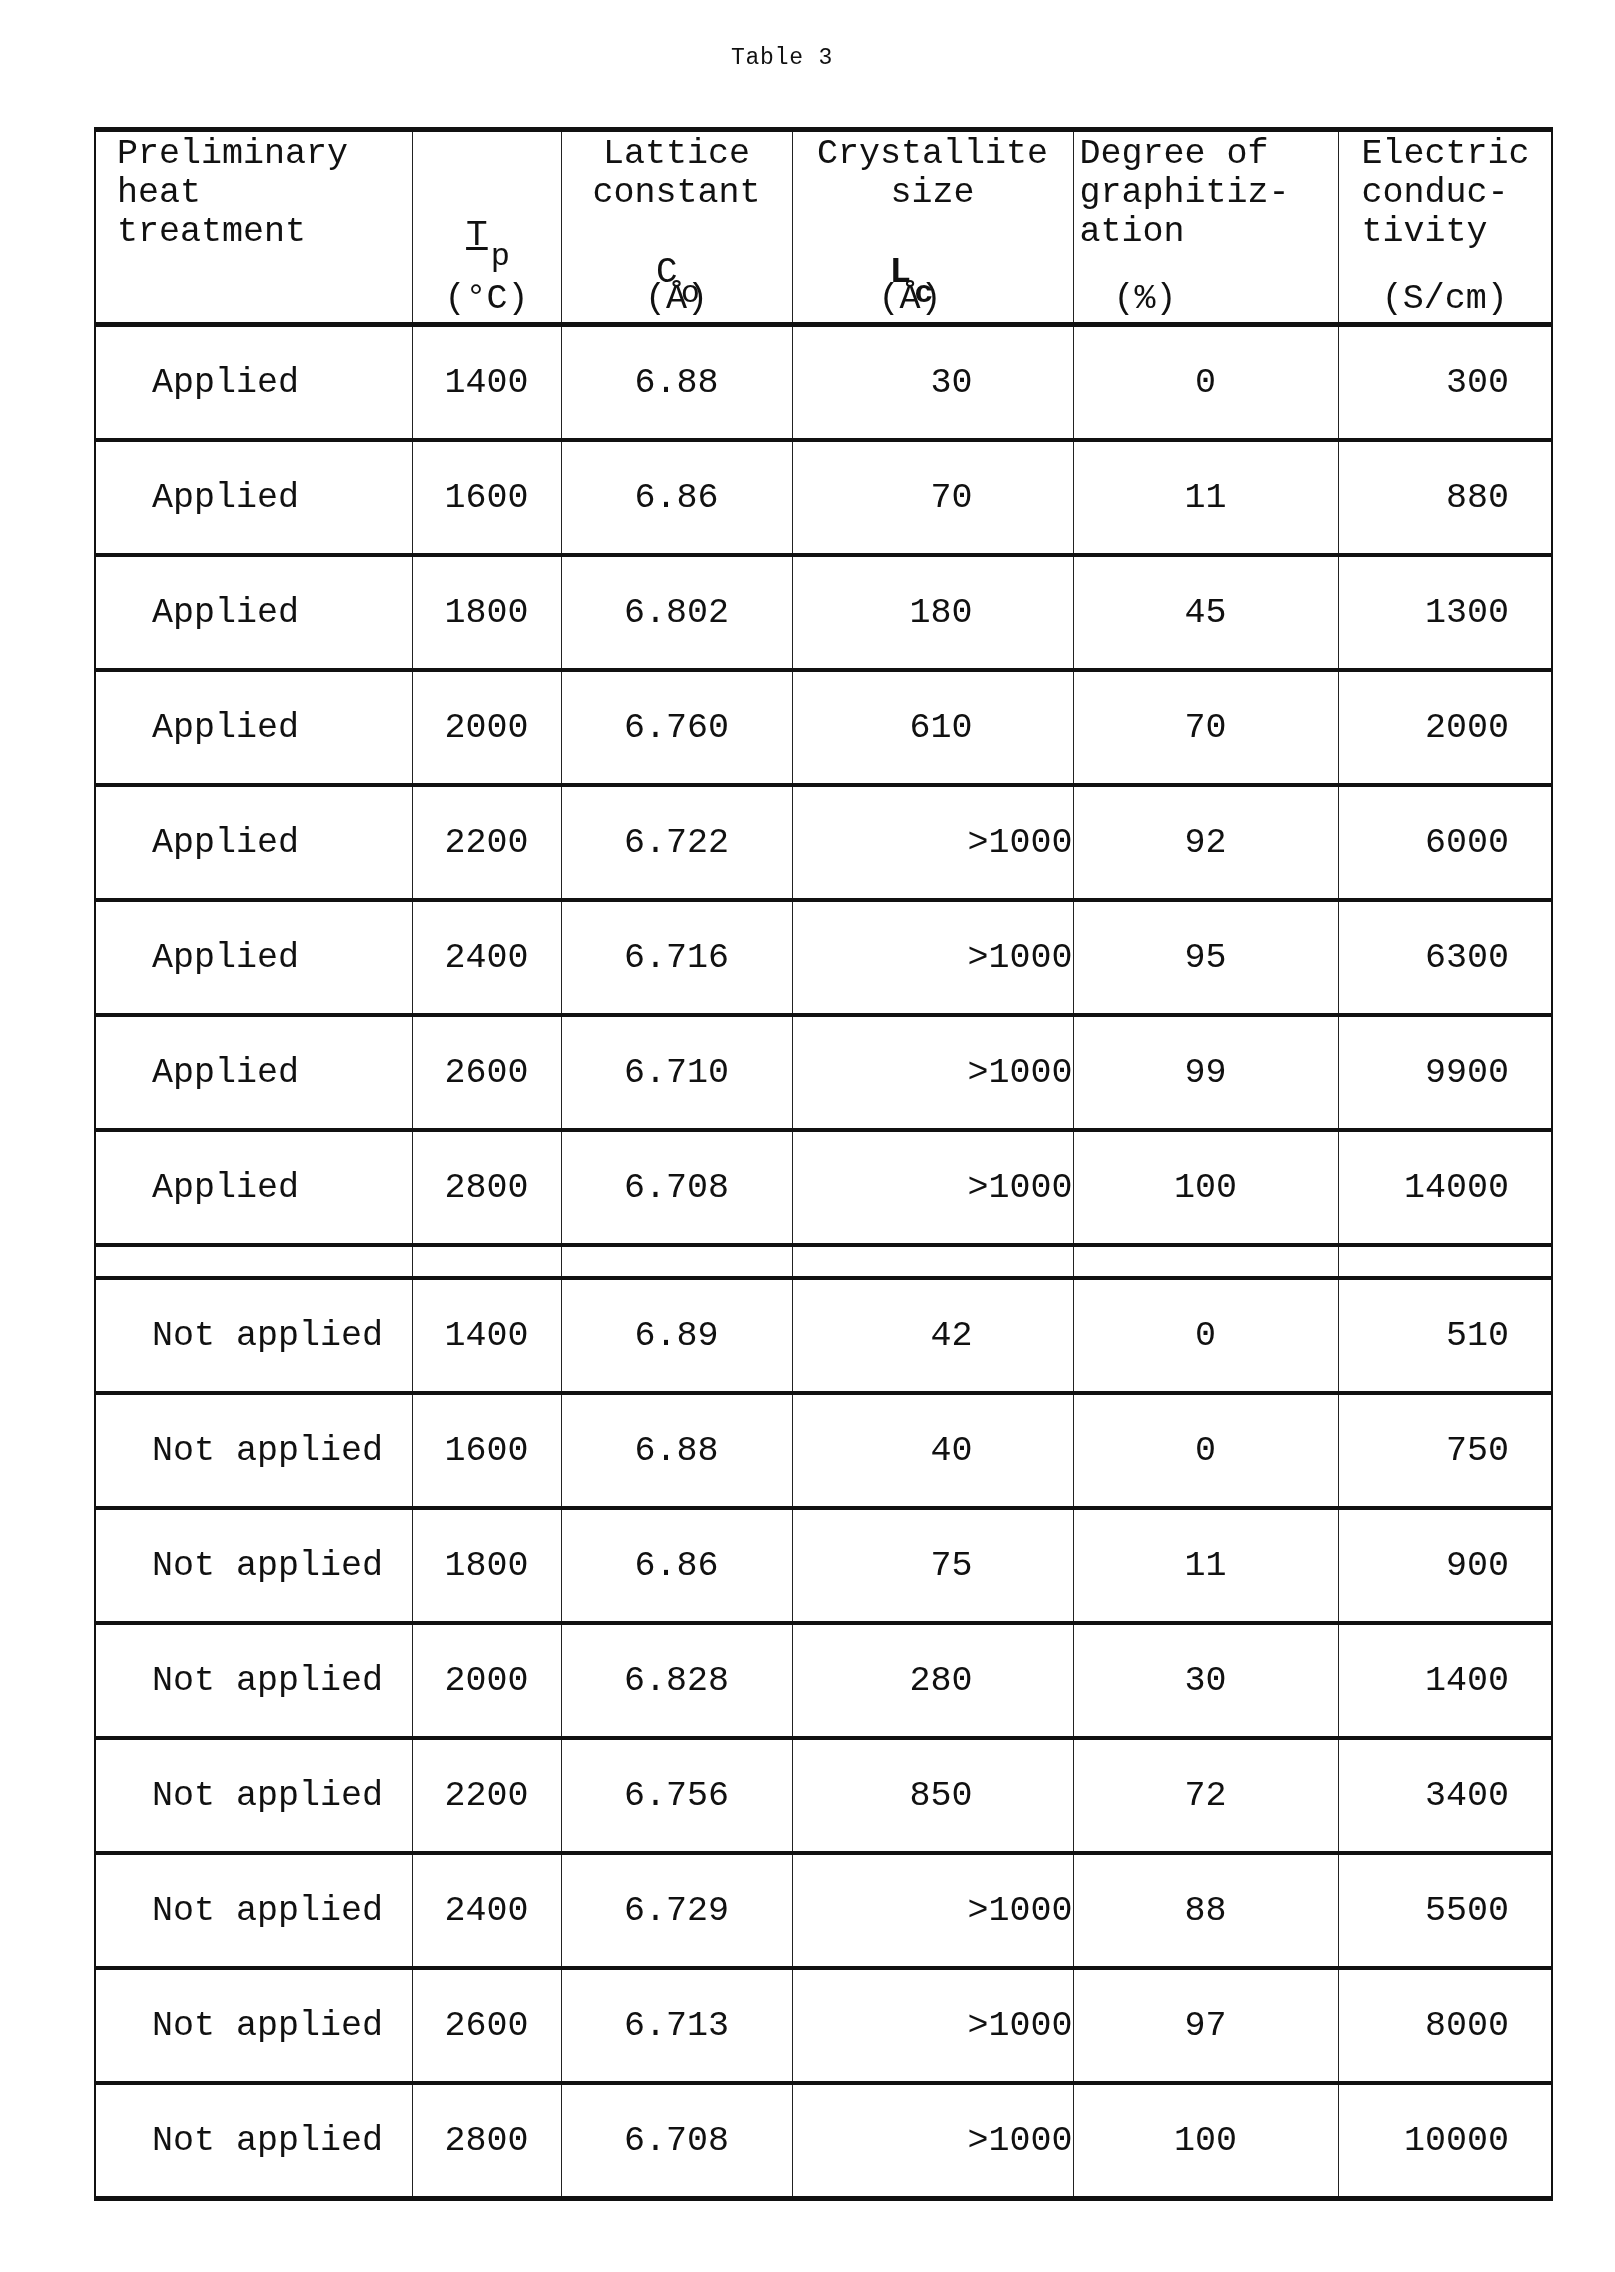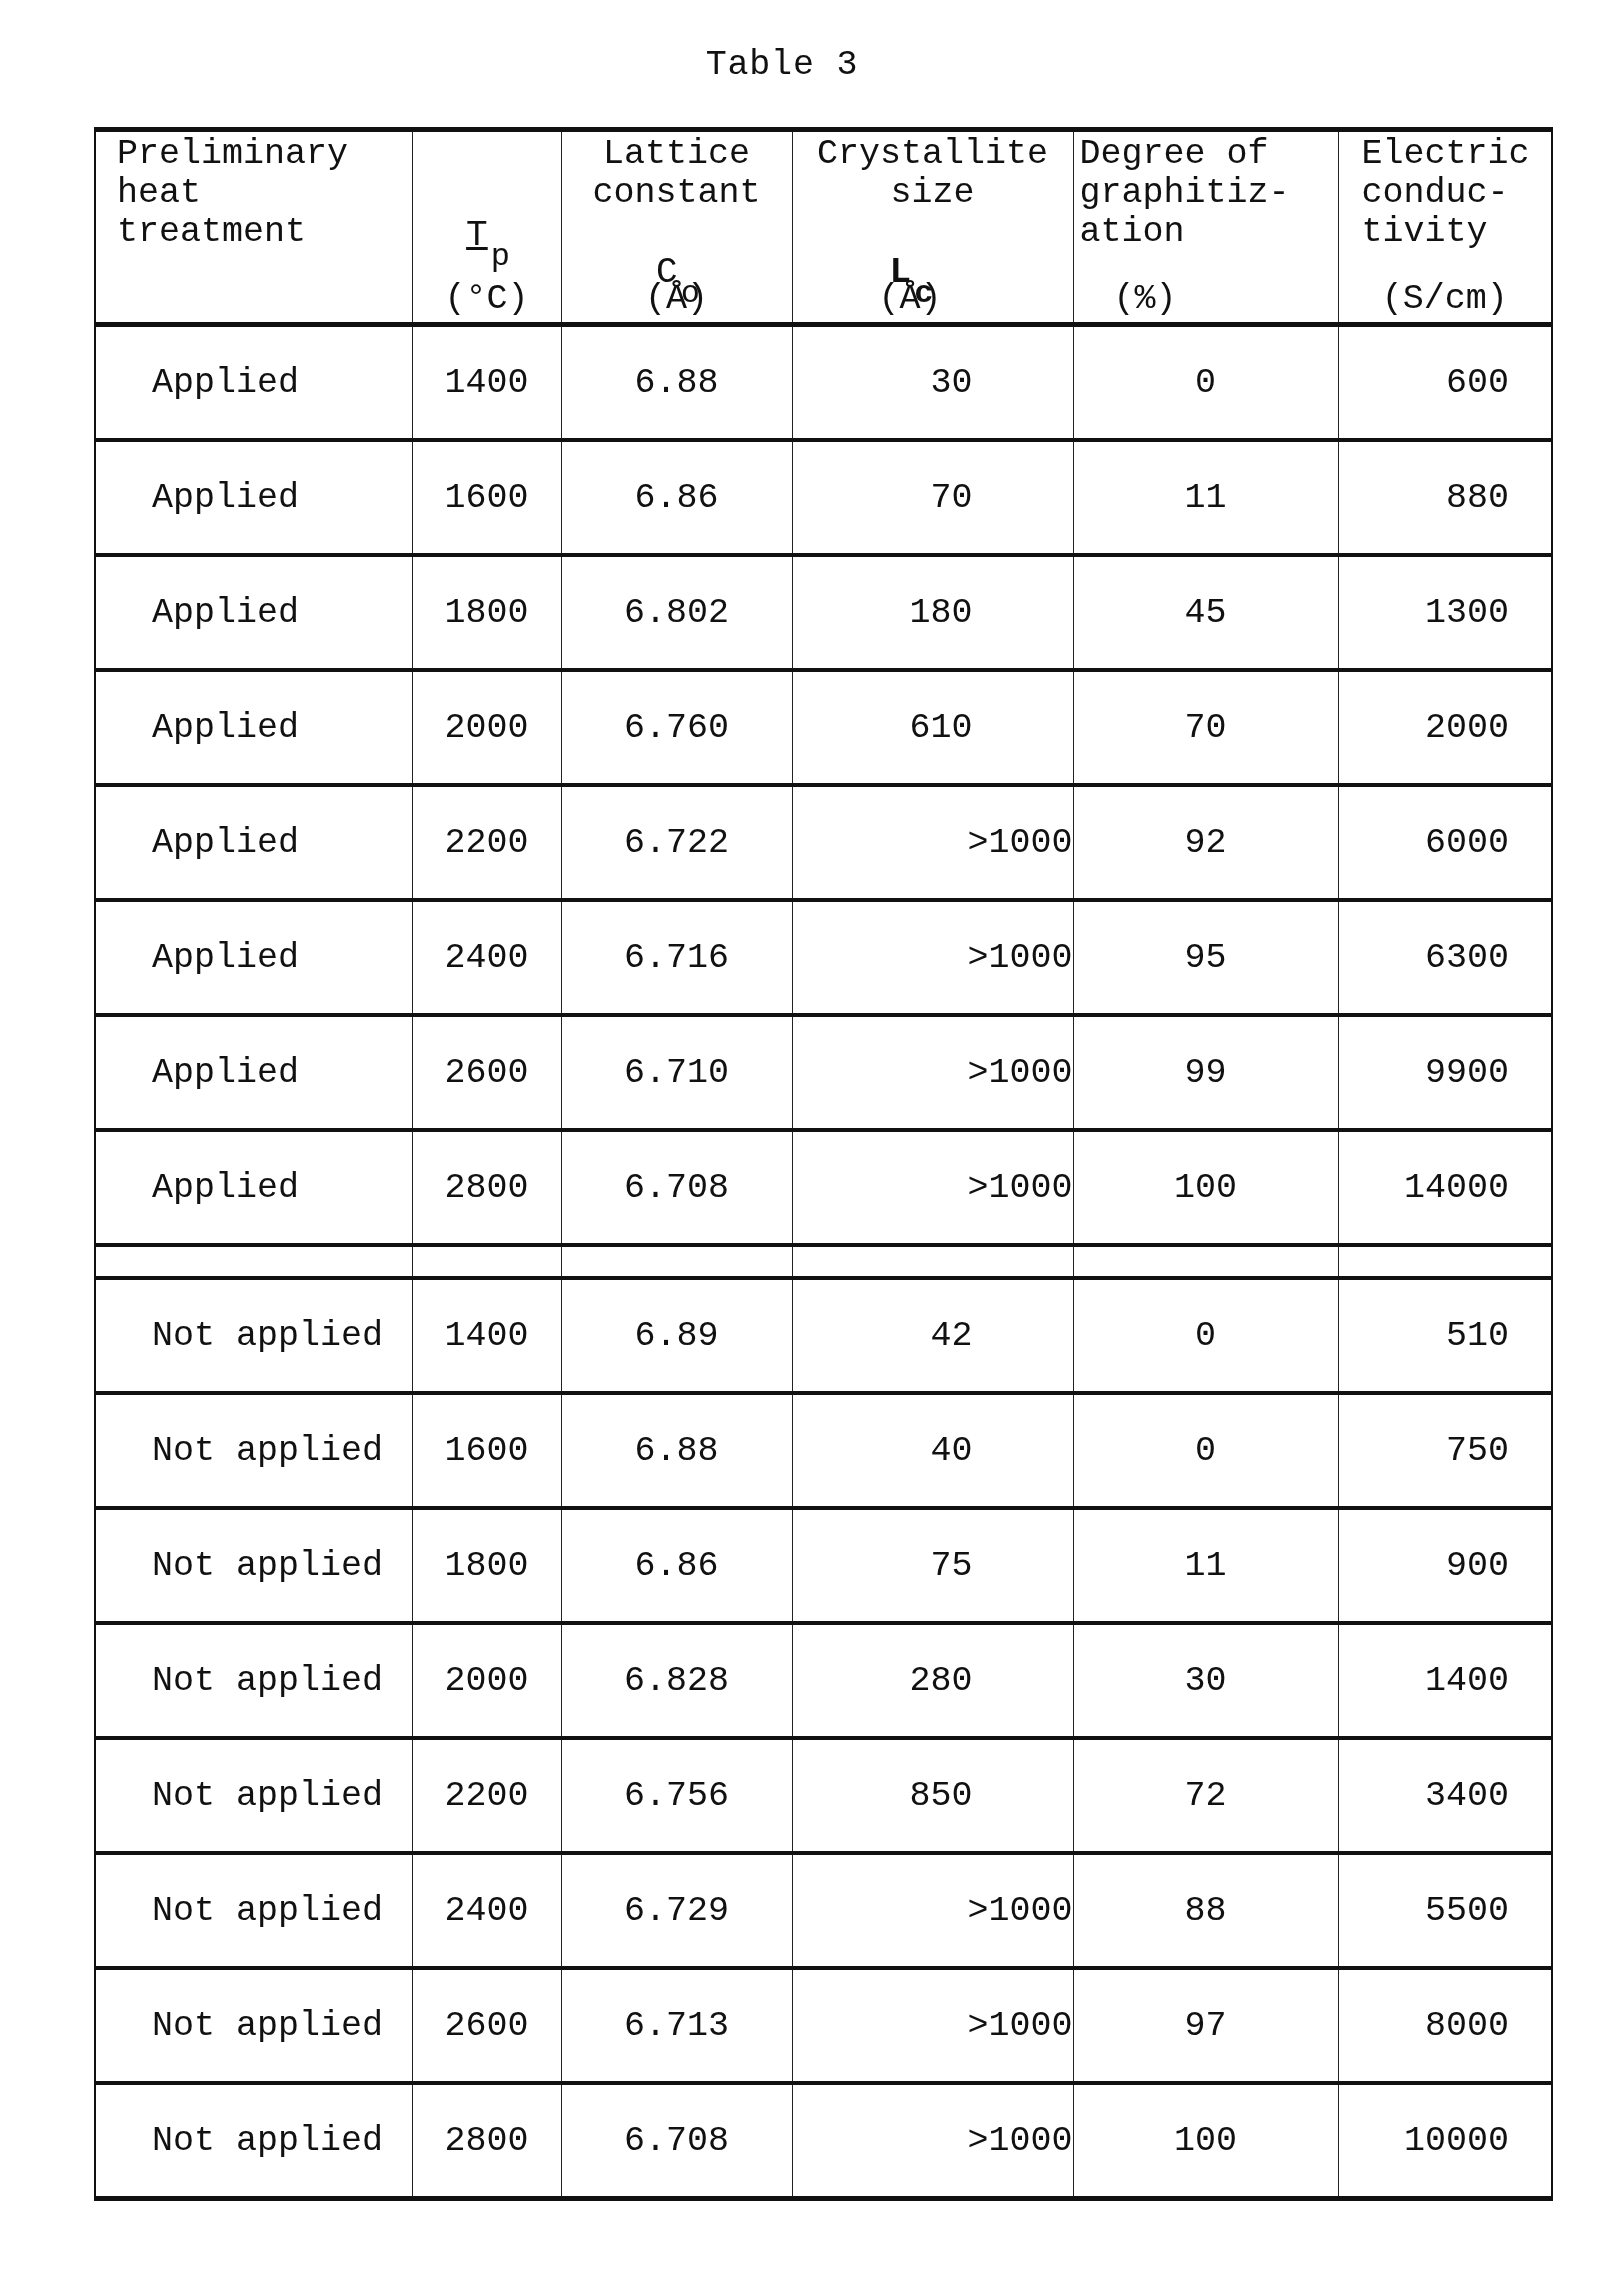--- a/index.html
+++ b/index.html
@@ -3,21 +3,21 @@
 <meta charset="utf-8">
 <style>
   html, body { margin: 0; padding: 0; background: #ffffff; }
   body {
     width: 1616px; height: 2273px; position: relative; overflow: hidden;
     font-family: "Liberation Mono", "DejaVu Sans Mono", monospace;
     color: #111111;
   }
   .title {
     position: absolute; top: 45px; left: 0; width: 1564px;
-    text-align: center; font-size: 35px; letter-spacing: 0.8px;
+    text-align: center; font-size: 23px; letter-spacing: 0.8px;
   }
   table.data {
     position: absolute; top: 127px; left: 94px;
     border-collapse: collapse; table-layout: fixed;
     width: 1457px;
     border-top: 5.3px solid #111; border-bottom: 5.3px solid #111;
     border-left: 2.3px solid #111; border-right: 2.3px solid #111;
   }
   table.data col.c0 { width: 317px; }
   table.data col.c1 { width: 149px; }
@@ -109,21 +109,21 @@
       </th>
     </tr>
   </thead>
   <tbody id="tbody">
       <tr class="applied">
         <td class="treat">Applied</td>
         <td class="num">1400</td>
         <td class="num">6.88</td>
         <td class="lc">30</td>
         <td class="deg">0</td>
-        <td class="cond">600</td>
+        <td class="cond">300</td>
       </tr>
       <tr class="applied">
         <td class="treat">Applied</td>
         <td class="num">1600</td>
         <td class="num">6.86</td>
         <td class="lc">70</td>
         <td class="deg">11</td>
         <td class="cond">880</td>
       </tr>
       <tr class="applied">

